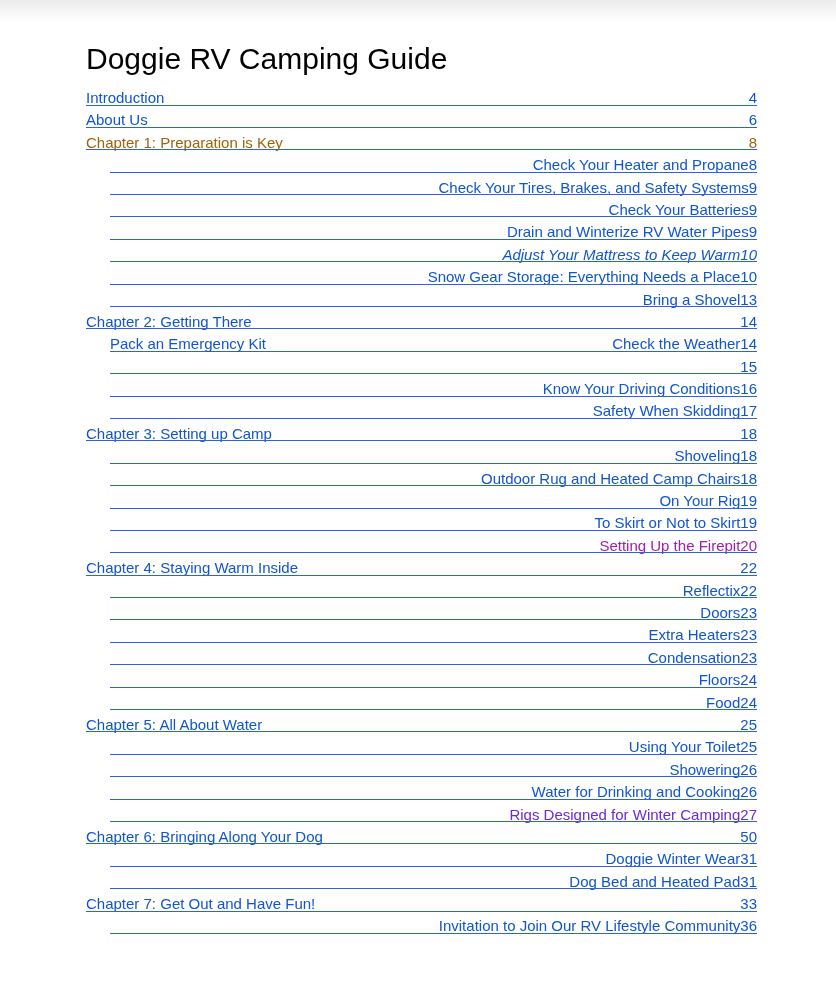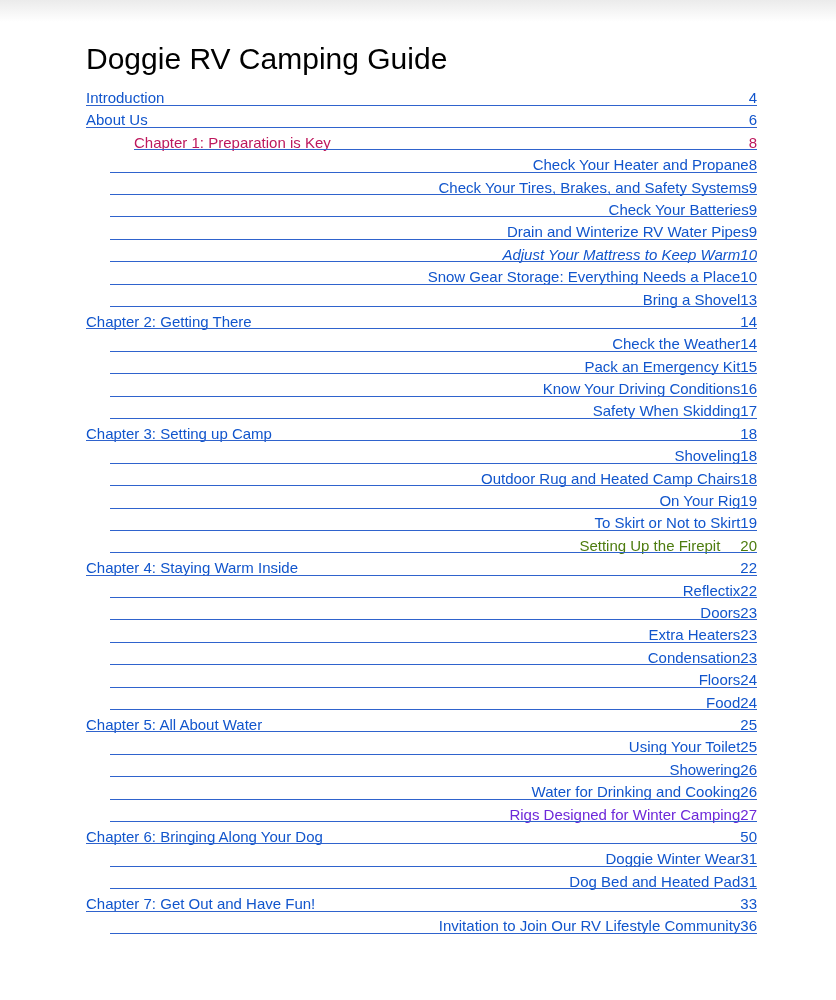--- a/index.html
+++ b/index.html
@@ -79,21 +79,21 @@
       <a class="toc-row level-0" style="color: rgb(17, 85, 204);">
         <span class="toc-label">Introduction</span>
         <span class="toc-line" style="border-top-color: rgb(47, 99, 205);"></span>
         <span class="toc-page">4</span>
       </a>
       <a class="toc-row level-0" style="color: rgb(17, 85, 204);">
         <span class="toc-label">About Us</span>
         <span class="toc-line" style="border-top-color: rgb(47, 99, 205);"></span>
         <span class="toc-page">6</span>
       </a>
-      <a class="toc-row level-0" style="color: #be185d; margin-left: 48px;">
+      <a class="toc-row level-0" style="color: #a16207;">
         <span class="toc-label">Chapter 1: Preparation is Key</span>
         <span class="toc-line" style="border-top-color: rgb(47, 99, 205);"></span>
         <span class="toc-page">8</span>
       </a>
       <a class="toc-row level-1" style="color: rgb(17, 85, 204);">
         <span class="toc-label">Check Your Heater and Propane</span>
         <span class="toc-line" style="border-top-color: rgb(47, 99, 205);"></span>
         <span class="toc-page">8</span>
       </a>
       <a class="toc-row level-1" style="color: rgb(17, 85, 204);">
@@ -129,21 +129,21 @@
       <a class="toc-row level-0" style="color: rgb(17, 85, 204);">
         <span class="toc-label">Chapter 2: Getting There</span>
         <span class="toc-line" style="border-top-color: rgb(47, 99, 205);"></span>
         <span class="toc-page">14</span>
       </a>
       <a class="toc-row level-1" style="color: rgb(17, 85, 204);">
         <span class="toc-label">Check the Weather</span>
         <span class="toc-line" style="border-top-color: rgb(47, 99, 205);"></span>
         <span class="toc-page">14</span>
       </a>
-      <a class="toc-row level-1" style="color: rgb(17, 85, 204);">
+      <a class="toc-row level-1" style="color: rgb(17, 85, 204); flex-direction: column;">
         <span class="toc-label">Pack an Emergency Kit</span>
         <span class="toc-line" style="border-top-color: rgb(47, 99, 205);"></span>
         <span class="toc-page">15</span>
       </a>
       <a class="toc-row level-1" style="color: rgb(17, 85, 204);">
         <span class="toc-label">Know Your Driving Conditions</span>
         <span class="toc-line" style="border-top-color: rgb(47, 99, 205);"></span>
         <span class="toc-page">16</span>
       </a>
       <a class="toc-row level-1" style="color: rgb(17, 85, 204);">
@@ -169,21 +169,21 @@
       <a class="toc-row level-1" style="color: rgb(17, 85, 204);">
         <span class="toc-label">On Your Rig</span>
         <span class="toc-line" style="border-top-color: rgb(47, 99, 205);"></span>
         <span class="toc-page">19</span>
       </a>
       <a class="toc-row level-1" style="color: rgb(17, 85, 204);">
         <span class="toc-label">To Skirt or Not to Skirt</span>
         <span class="toc-line" style="border-top-color: rgb(47, 99, 205);"></span>
         <span class="toc-page">19</span>
       </a>
-      <a class="toc-row level-1" style="color: #4d7c0f; gap: 20px;">
+      <a class="toc-row level-1" style="color: #a21caf;">
         <span class="toc-label">Setting Up the Firepit</span>
         <span class="toc-line" style="border-top-color: rgb(47, 99, 205);"></span>
         <span class="toc-page">20</span>
       </a>
       <a class="toc-row level-0" style="color: rgb(17, 85, 204);">
         <span class="toc-label">Chapter 4: Staying Warm Inside</span>
         <span class="toc-line" style="border-top-color: rgb(47, 99, 205);"></span>
         <span class="toc-page">22</span>
       </a>
       <a class="toc-row level-1" style="color: rgb(17, 85, 204);">

